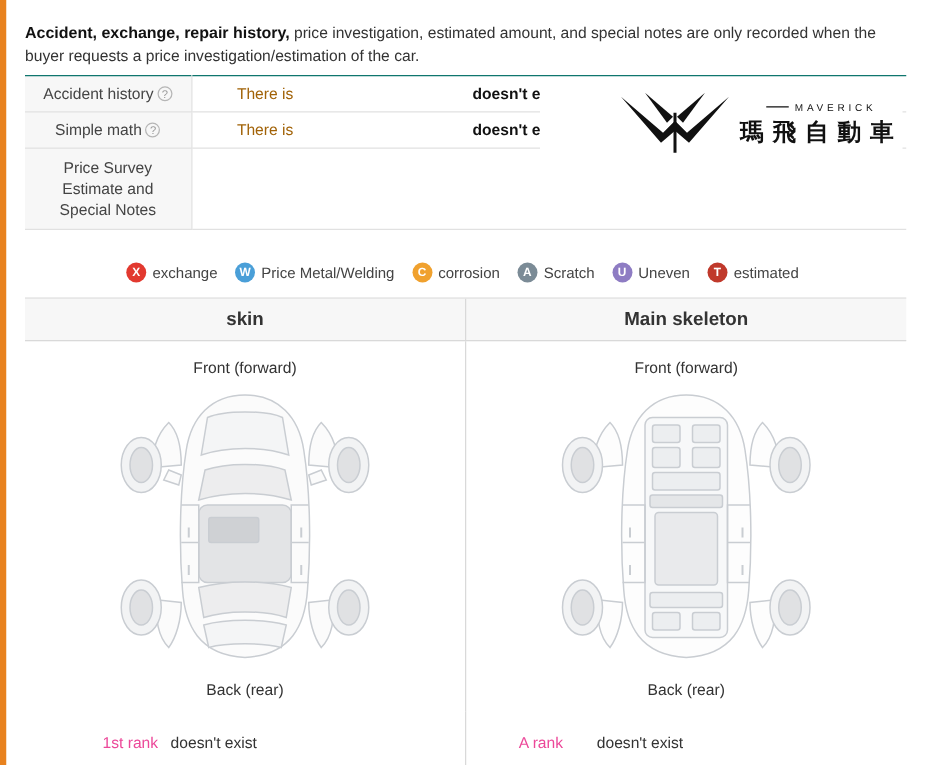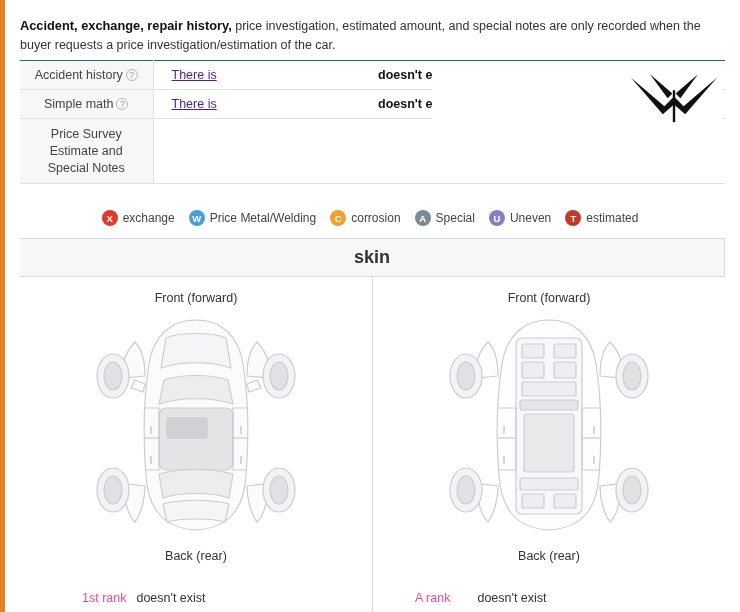--- a/index.html
+++ b/index.html
@@ -49,21 +49,21 @@
     vertical-align: middle;
     height: 28px;
   }
   .info-table td.lbl {
     width: 133px;
     background: #f7f7f7;
     text-align: center;
     color: #444;
     border-right: 1px solid #e1e1e1;
   }
-  .info-table td.v1 { width: 215px; padding-left: 18px; color: #4c1d95; text-decoration: underline; }
+  .info-table td.v1 { width: 215px; padding-left: 36px; color: #a16207; }
   .info-table td.v2 { font-weight: bold; color: #111; }
   .info-table tr.tall td { height: 44px; }
   .qmark {
     display: inline-block;
     width: 12px; height: 12px;
     border-radius: 50%;
     border: 1px solid #b6b6b6;
     color: #9a9a9a;
     font-size: 9px;
     line-height: 11px;
@@ -136,21 +136,21 @@
   }
   .diagram-head {
     display: flex;
     background: #f7f7f7;
     border-bottom: 1px solid #d9d9d9;
   }
   .diagram-head div {
     flex: 1;
     text-align: center;
     padding: 8px 0;
-    font-size: 18px;
+    font-size: 15px;
     font-weight: bold;
     color: #333;
   }
   .diagram-head div:first-child { border-right: 1px solid #d9d9d9; }
 
   .diagram-body { display: flex; }
   .panel {
     flex: 1;
     padding: 14px 0 10px;
     position: relative;
@@ -214,52 +214,57 @@
     </table>
 
   <div class="logo-wrap">
     <svg class="logo-mark" viewBox="0 0 120 74">
       <path d="M6 10 L48 46 L60 34 L72 46 L114 10 L74 56 L60 44 L46 56 Z" fill="#111"></path>
       <path d="M18 4 L52 30 L60 24 L68 30 L102 4 L60 62 Z" fill="#ffffff" opacity="0"></path>
       <path d="M60 26 L60 66" stroke="#111" stroke-width="3" fill="none"></path>
       <path d="M30 6 L58 30 L52 36 Z" fill="#111"></path>
       <path d="M90 6 L62 30 L68 36 Z" fill="#111"></path>
     </svg>
+    <div class="logo-text">
+      <div class="logo-en"><span class="bar"></span><span>MAVERICK</span></div>
+      <div class="logo-cn">瑪飛自動車</div>
+    </div>
   </div>
 
   <div class="legend">
     <div class="item">
       <span class="badge" style="background:#e2392f">X</span>
       <span>exchange</span>
     </div>
     <div class="item">
       <span class="badge" style="background:#4a9fd8">W</span>
       <span>Price Metal/Welding</span>
     </div>
     <div class="item">
       <span class="badge" style="background:#f0a12e">C</span>
       <span>corrosion</span>
     </div>
     <div class="item">
       <span class="badge" style="background:#7b8b96">A</span>
-      <span>Special</span>
+      <span>Scratch</span>
     </div>
     <div class="item">
       <span class="badge" style="background:#8e7cc3">U</span>
       <span>Uneven</span>
     </div>
     <div class="item">
       <span class="badge" style="background:#c0392b">T</span>
       <span>estimated</span>
     </div>
   </div>
 
   <div class="diagram-section">
     <div class="diagram-head">
       <div>skin</div>
+      <div>Main skeleton</div>
     </div>
     <div class="diagram-body">
 
       <div class="panel left">
         <div class="cap">Front (forward)</div>
         <div class="car-holder">
           <svg width="250" height="235" viewBox="0 0 250 235">
             <g fill="none" stroke="#c9cdd2" stroke-width="1.2">
 
               <path d="M125 12 C98 12 82 30 78 56 C73 88 72 130 75 168 C77 196 88 220 125 222 C162 220 173 196 175 168 C178 130 177 88 172 56 C168 30 152 12 125 12 Z" fill="#fbfbfb"></path>

